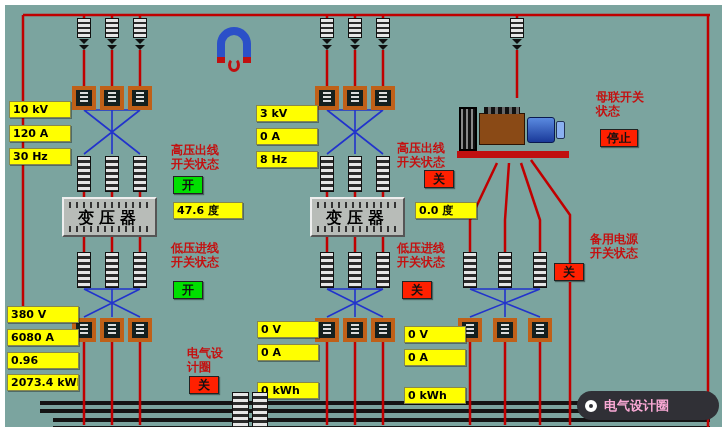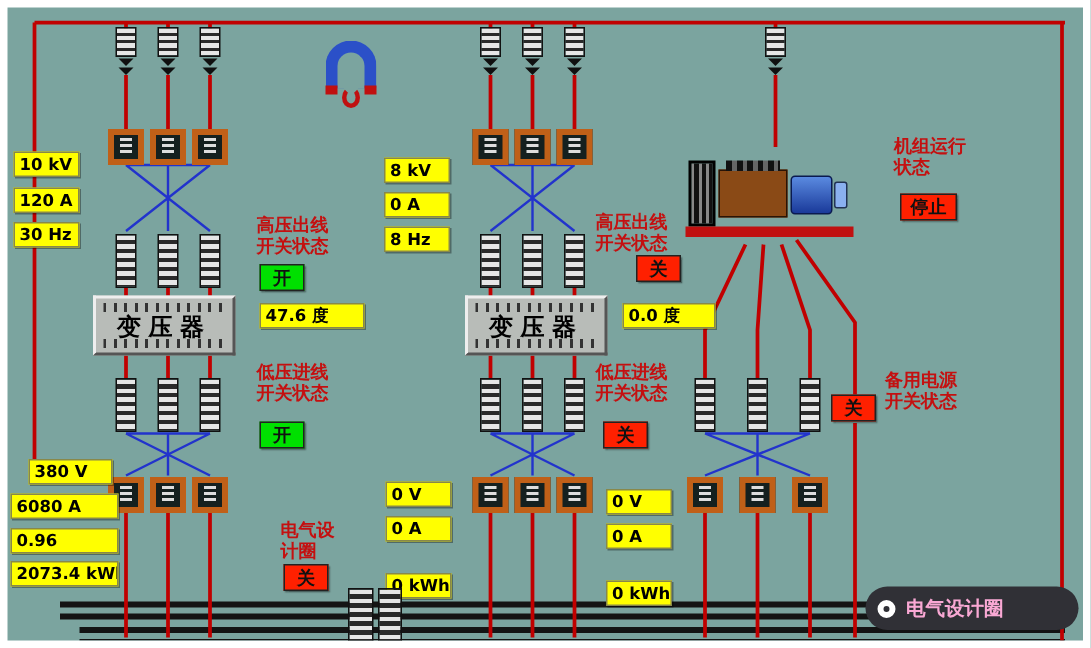--- a/index.html
+++ b/index.html
@@ -1,19 +1,19 @@
 <!DOCTYPE html>
 <html><head>
 <meta charset="utf-8">
 <style>
   *{margin:0;padding:0;box-sizing:border-box}
   body{background:#fff;font-family:"DejaVu Sans",sans-serif}
   #screen{position:relative;width:727px;height:432px;background:#7ba49f;border:5px solid #fff;overflow:hidden}
   #wires{position:absolute;left:0;top:0;width:100%;height:100%}
-  .val{position:absolute;width:44px;height:17px;background:#ffff00;border:1px solid #88884a;color:#000;
+  .val{position:absolute;width:62px;height:17px;background:#ffff00;border:1px solid #88884a;color:#000;
        font-size:11px;font-weight:bold;line-height:15px;padding-left:3px;box-shadow:1px 1px 0 rgba(0,0,0,.35);white-space:nowrap;overflow:hidden}
   .rlabel{position:absolute;color:#c41010;font-size:12px;font-weight:bold;line-height:14px;word-break:break-all}
   .status{position:absolute;width:30px;height:18px;border:1px solid #222;font-size:12px;font-weight:bold;color:#111;
           text-align:center;line-height:16px;box-shadow:1px 1px 1px rgba(0,0,0,.4)}
   .on{background:#00e000}
   .off{background:#ff2000}
   .brk{position:absolute;width:16px}
   .brk .b{width:14px;height:20px;margin:0 auto;border:1px solid #111;
           background:repeating-linear-gradient(180deg,#e6e6e6 0 3px,#2a2a2a 3px 5px)}
   .brk .c{width:0;height:0;margin:1px auto 0;border-left:5px solid transparent;border-right:5px solid transparent;border-top:5px solid #101010}
@@ -162,25 +162,25 @@
   <div class="osq" style="left:338px;top:313px"></div>
   <div class="osq" style="left:366px;top:313px"></div>
   <div class="osq" style="left:453px;top:313px"></div>
   <div class="osq" style="left:488px;top:313px"></div>
   <div class="osq" style="left:523px;top:313px"></div>
 
   <div class="val" style="left:4px;top:96px">10 kV</div>
   <div class="val" style="left:4px;top:120px">120 A</div>
   <div class="val" style="left:4px;top:143px">30 Hz</div>
 
-  <div class="val" style="left:251px;top:100px">8 kV</div>
+  <div class="val" style="left:251px;top:100px">3 kV</div>
   <div class="val" style="left:251px;top:123px">0 A</div>
   <div class="val" style="left:251px;top:146px">8 Hz</div>
 
-  <div class="val" style="left:14px;top:301px;width:56px">380 V</div>
+  <div class="val" style="left:2px;top:301px;width:72px">380 V</div>
   <div class="val" style="left:2px;top:324px;width:72px">6080 A</div>
   <div class="val" style="left:2px;top:347px;width:72px">0.96</div>
   <div class="val" style="left:2px;top:369px;width:72px">2073.4 kWh</div>
 
   <div class="val" style="left:252px;top:316px">0 V</div>
   <div class="val" style="left:252px;top:339px">0 A</div>
   <div class="val" style="left:252px;top:377px">0 kWh</div>
 
   <div class="val" style="left:399px;top:321px">0 V</div>
   <div class="val" style="left:399px;top:344px">0 A</div>
@@ -194,31 +194,31 @@
 
   <div class="rlabel" style="left:166px;top:236px;width:52px">低压进线开关状态</div>
   <div class="status on" style="left:168px;top:276px">开</div>
 
   <div class="rlabel" style="left:392px;top:236px;width:52px">低压进线开关状态</div>
   <div class="status off" style="left:397px;top:276px">关</div>
 
   <div class="rlabel" style="left:182px;top:341px;width:40px">电气设计圈</div>
   <div class="status off" style="left:184px;top:371px">关</div>
 
-  <div class="rlabel" style="left:585px;top:241px;width:52px">备用电源开关状态</div>
+  <div class="rlabel" style="left:585px;top:227px;width:52px">备用电源开关状态</div>
   <div class="status off" style="left:549px;top:258px">关</div>
 
   <div class="gen">
     <div class="rad"></div>
     <div class="eng"></div>
     <div class="alt"></div>
     <div class="cap"></div>
     <div class="base"></div>
   </div>
-  <div class="rlabel" style="left:591px;top:85px;width:52px">机组运行状态</div>
+  <div class="rlabel" style="left:591px;top:85px;width:52px">母联开关状态</div>
   <div class="status off stp" style="left:595px;top:124px">停止</div>
 
   <div class="stack">
     <div></div>
     <div></div>
   </div>
 
   <div class="wm">
     <div class="logo"></div>
     <div class="txt">电气设计圈</div>

